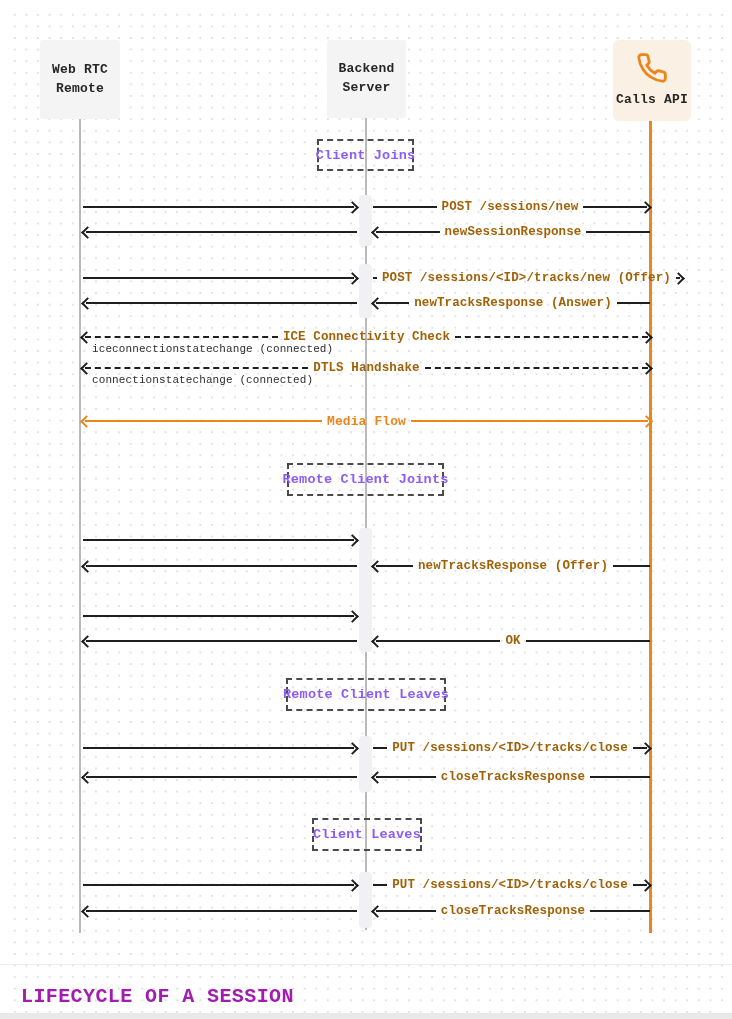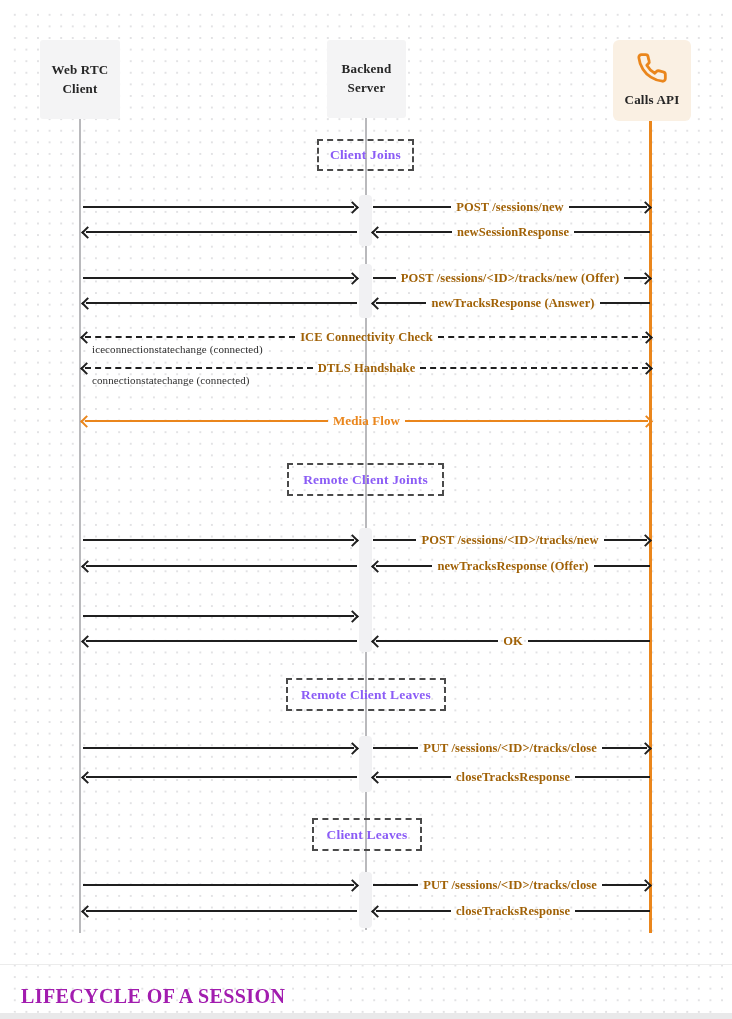--- a/index.html
+++ b/index.html
@@ -1,18 +1,18 @@
 <!DOCTYPE html>
 <html><head>
 <meta charset="utf-8">
 <style>
   html,body{margin:0;padding:0;background:#ffffff;}
   .canvas{
     position:relative;width:732px;height:1019px;background:#ffffff;overflow:hidden;
-    font-family:Liberation Serif, serif;
+    font-family:Liberation Mono, monospace;
   }
   .dots{
     position:absolute;inset:6px;border-radius:10px;z-index:0;
     background-image:radial-gradient(#e2e2e4 1.15px,transparent 1.15px);
     background-size:11.6px 11.6px;background-position:3px 3px;
   }
   
   .lifeline{position:absolute;z-index:1;}
   .ll-gray{width:2px;background:#b9b9bc;}
   .ll-orange{width:2.5px;background:#EA861C;}
@@ -72,21 +72,21 @@
   <div class="lifeline ll-orange" style="left:649px;top:121px;height:812px;"></div>
 
   <div class="act" style="top:195px;height:51px;"></div>
   <div class="act" style="top:264px;height:54px;"></div>
   <div class="act" style="top:528px;height:124px;"></div>
   <div class="act" style="top:736px;height:56px;"></div>
   <div class="act" style="top:872px;height:56px;"></div>
 
   <div class="actor" style="left:40px;top:40px;width:80px;height:79px;">
     <span>Web RTC</span>
-    <span>Client</span>
+    <span>Remote</span>
   </div>
   <div class="actor" style="left:327px;top:40px;width:79px;height:78px;">
     <span>Backend</span>
     <span>Server</span>
   </div>
   <div class="actor calls" style="left:613px;top:40px;width:78px;height:81px;">
     <span style="display:flex;">
       <svg width="32" height="32" viewBox="0 0 24 24" fill="none" stroke="#EA861C" stroke-width="2.1" stroke-linecap="round" stroke-linejoin="round">
         <path d="M22 16.92v3a2 2 0 0 1-2.18 2 19.79 19.79 0 0 1-8.63-3.07 19.5 19.5 0 0 1-6-6 19.79 19.79 0 0 1-3.07-8.67A2 2 0 0 1 4.11 2h3a2 2 0 0 1 2 1.72 12.84 12.84 0 0 0 .7 2.81 2 2 0 0 1-.45 2.11L8.09 9.91a16 16 0 0 0 6 6l1.27-1.27a2 2 0 0 1 2.11-.45 12.84 12.84 0 0 0 2.81.7A2 2 0 0 1 22 16.92z"></path>
       </svg>
@@ -171,26 +171,20 @@
 
   <div class="seg sF orange" style="top:411px;">
     <span class="ah l"></span>
       <i class="ln"></i>
     <span class="lbl">Media Flow</span>
     <i class="ln"></i>
       <span class="ah r"></span>
   </div>
 
   <div class="seg sA" style="top:530px;">
-    <i class="ln"></i>
-      <span class="ah r"></span>
-  </div>
-  <div class="seg sB" style="top:530px;">
-    <i class="ln"></i>
-    <span class="lbl">POST /sessions/&lt;ID&gt;/tracks/new</span>
     <i class="ln"></i>
       <span class="ah r"></span>
   </div>
 
   <div class="seg sB" style="top:556px;">
     <span class="ah l"></span>
       <i class="ln"></i>
     <span class="lbl">newTracksResponse (Offer)</span>
     <i class="ln"></i>
   </div>

